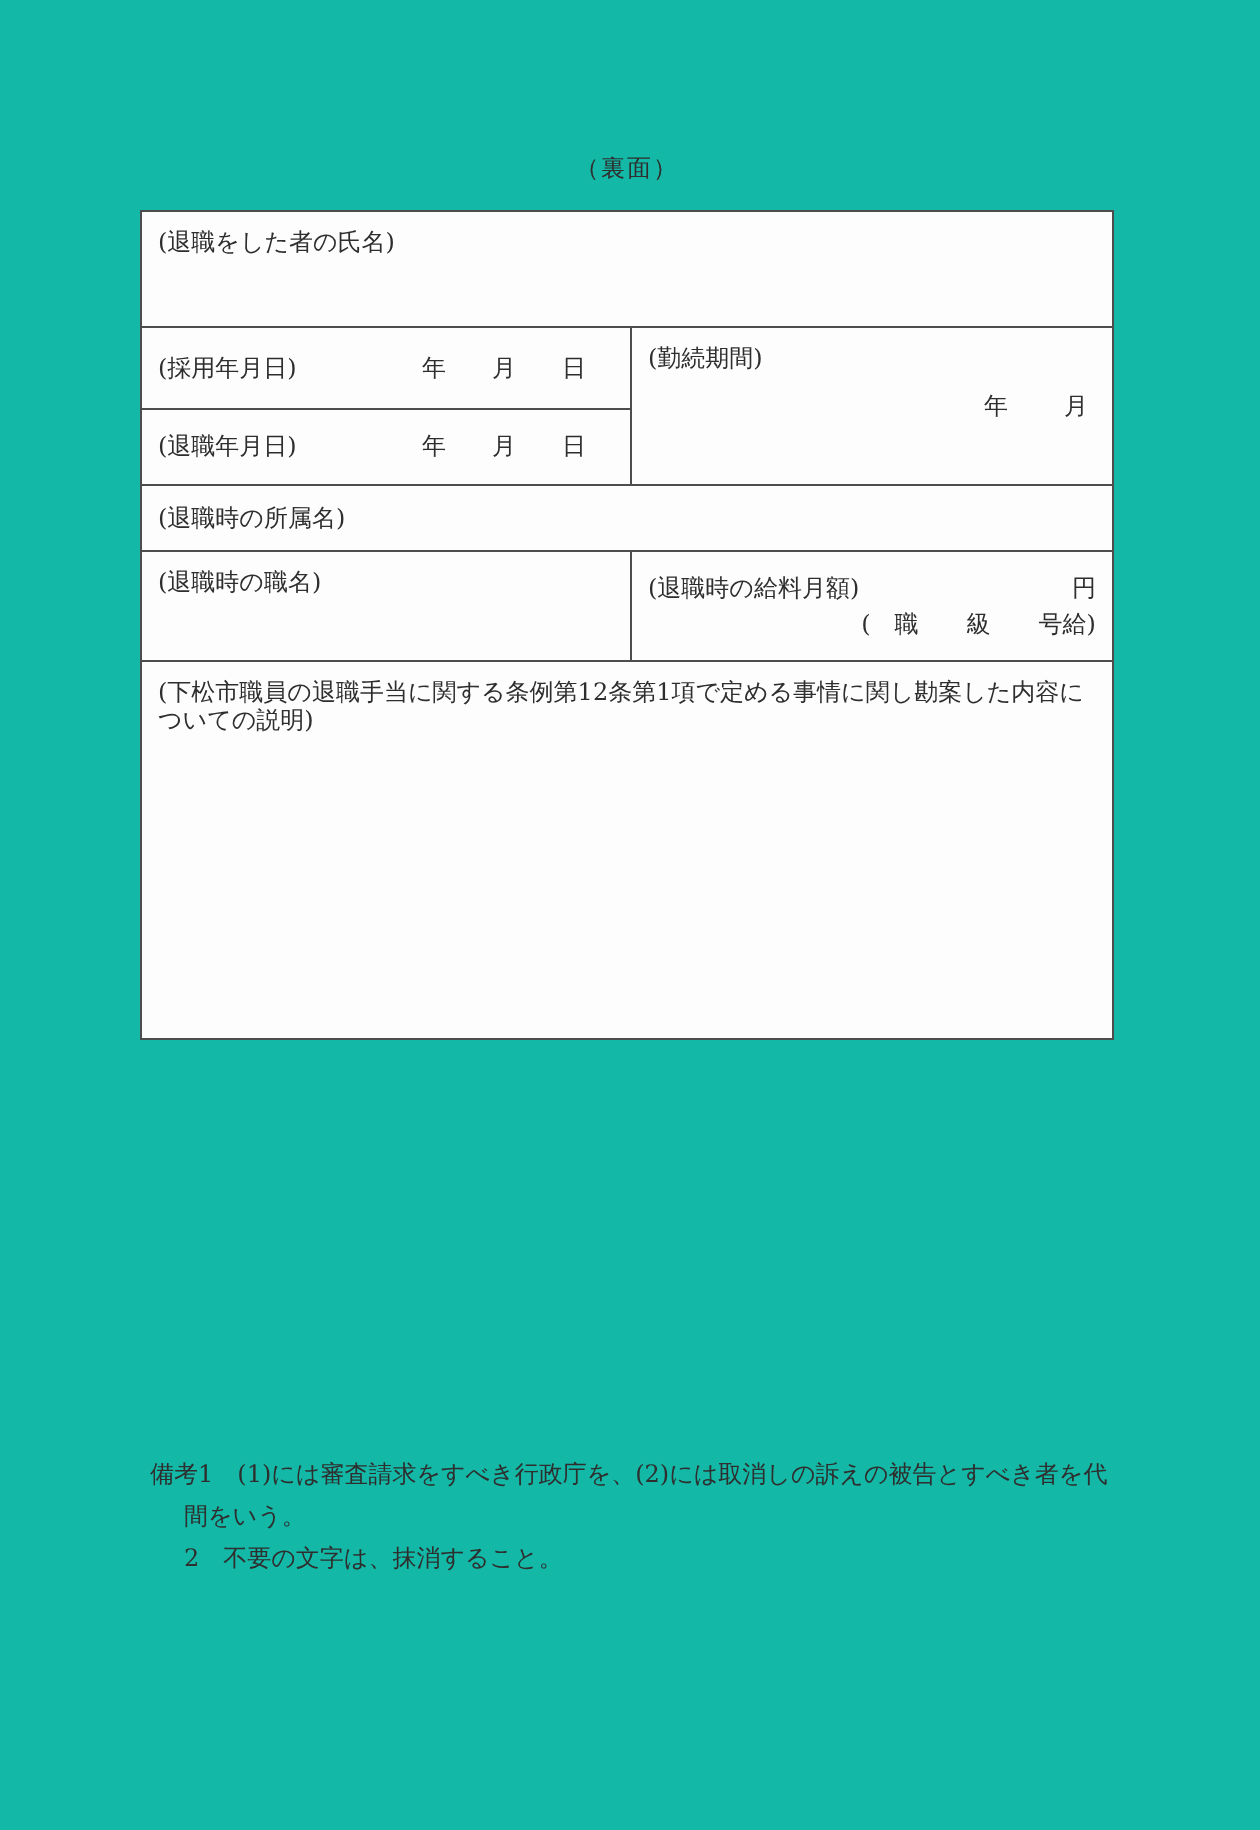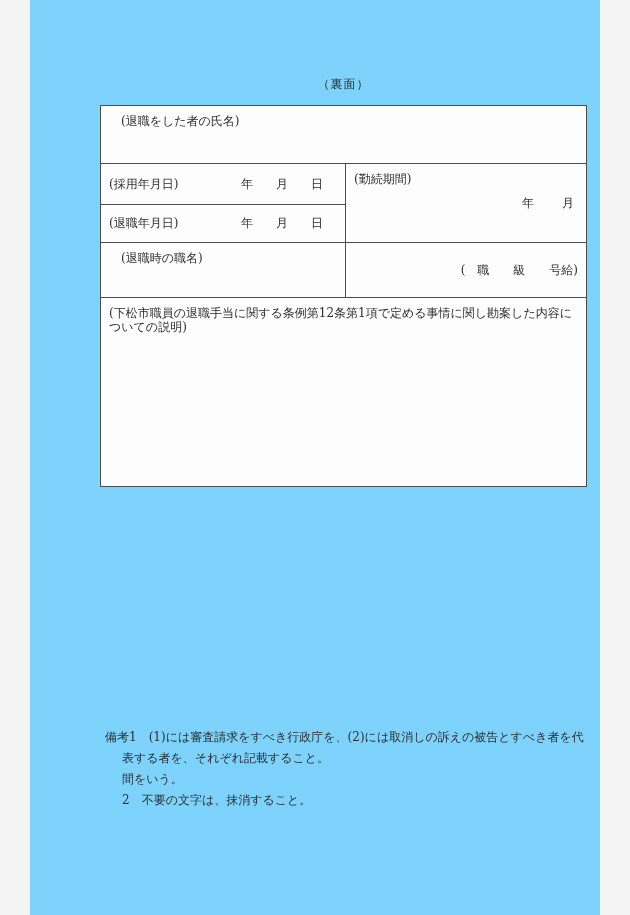--- a/index.html
+++ b/index.html
@@ -2,24 +2,24 @@
 <html lang="ja"><head>
 <meta charset="utf-8">
 <style>
   html, body {
     margin: 0;
     padding: 0;
     background: #f4f4f4;
   }
   .page {
     position: relative;
-    width: 570px;
+    width: 630px;
     height: 915px;
     margin: 0 auto;
-    background: #7dd3fc;
+    background: #14b8a6;
     color: #2e2e2e;
     font-family: "DejaVu Serif", "Liberation Serif", serif;
     font-size: 12px;
     line-height: 1.35;
     overflow: hidden;
   }
   .doc-title {
     position: absolute;
     top: 76px;
     left: 70px;
@@ -57,21 +57,21 @@
   }
   .col-left {
     width: 245px;
     flex: none;
     border-right: 1px solid #4d4d4d;
     box-sizing: border-box;
     display: flex;
     flex-direction: column;
   }
   .col-right { flex: 1; position: relative; box-sizing: border-box; }
-  .pad-top { padding: 7px 8px; margin-left: 12px; }
+  .pad-top { padding: 7px 8px; }
   .v-center {
     display: flex;
     align-items: center;
     padding: 0 8px;
   }
   .subrow {
     box-sizing: border-box;
     display: flex;
     align-items: center;
     padding: 0 22px 0 8px;
@@ -145,41 +145,49 @@
       </div>
       <div class="col-right">
         <span class="service-label">(勤続期間)</span>
         <span class="service-units">
           <span>年</span>
           <span>月</span>
         </span>
       </div>
     </div>
 
+    <div class="trow r3">
+      <div class="cell v-center">
+        <span>(退職時の所属名)</span>
+      </div>
+    </div>
 
     <div class="trow r4">
       <div class="col-left">
         <div class="pad-top">
           <span>(退職時の職名)</span>
         </div>
       </div>
       <div class="col-right salary-cell">
+        <div class="salary-line1">
+          <span>(退職時の給料月額)</span>
+          <span>円</span>
+        </div>
         <div class="salary-line2">(　職　　級　　号給)</div>
       </div>
     </div>
 
 
     <div class="trow r6">
       <div class="cell wrap-cell">
         <span>(下松市職員の退職手当に関する条例第12条第1項で定める事情に関し勘案した内容についての説明)</span>
       </div>
     </div>
 
   </div>
 
   <div class="notes">
     <div class="note-line">備考1　(1)には審査請求をすべき行政庁を、(2)には取消しの訴えの被告とすべき者を代</div>
-    <div class="note-line indent">表する者を、それぞれ記載すること。</div>
     <div class="note-line indent">間をいう。</div>
     <div class="note-line indent">2　不要の文字は、抹消すること。</div>
   </div>
 
 </div>
 
 </body></html>

